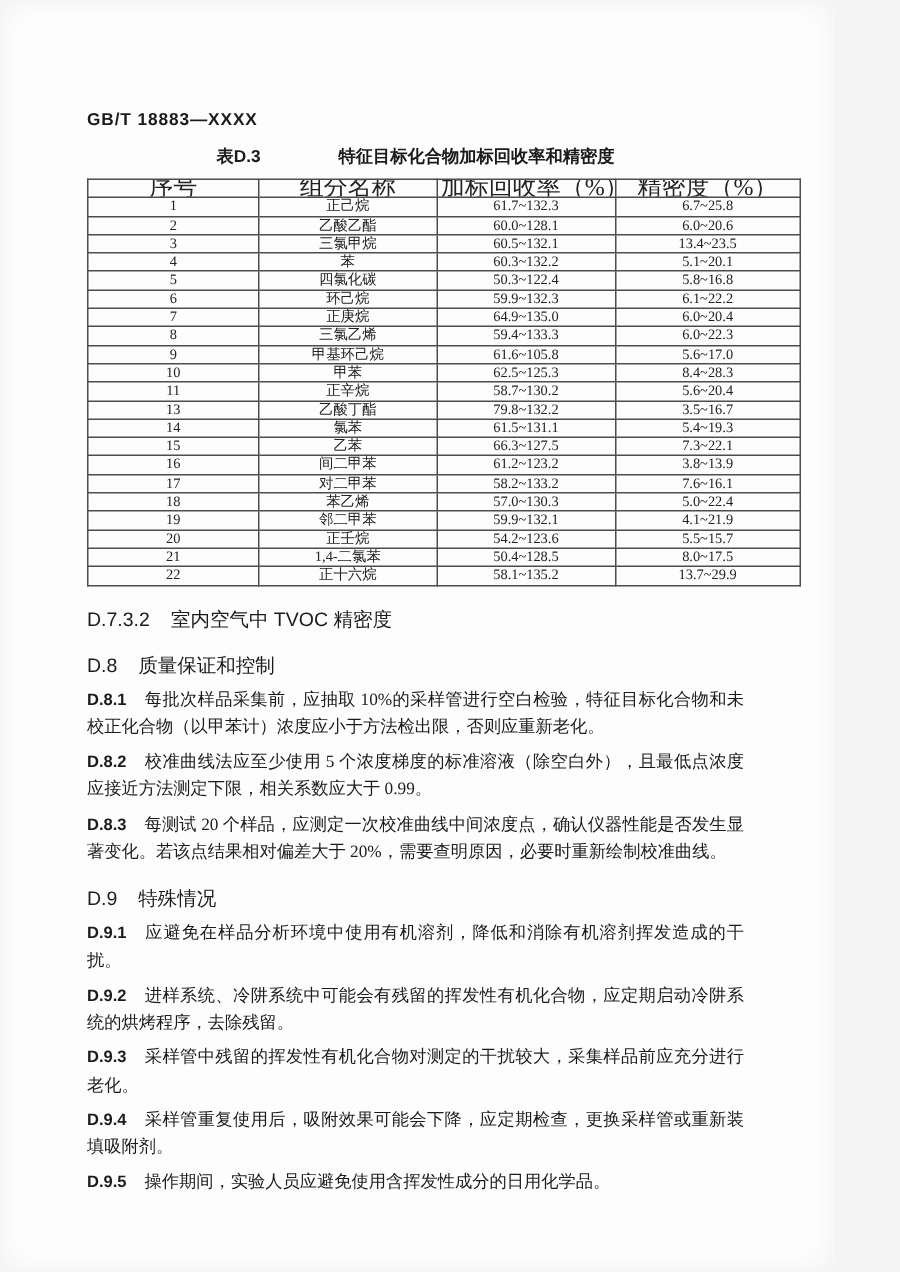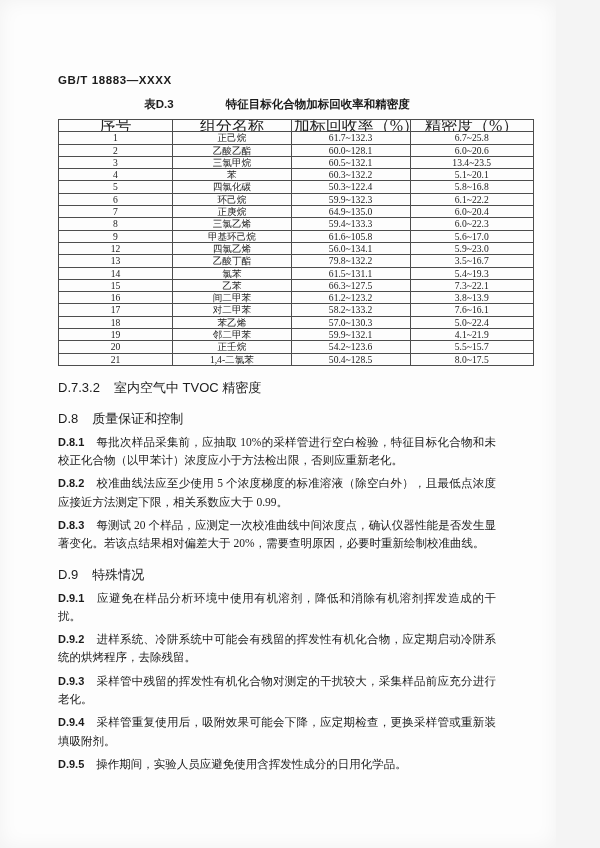--- a/index.html
+++ b/index.html
@@ -125,24 +125,30 @@
           <td>59.4~133.3</td>
           <td>6.0~22.3</td>
         </tr>
         <tr>
           <td>9</td>
           <td>甲基环己烷</td>
           <td>61.6~105.8</td>
           <td>5.6~17.0</td>
         </tr>
         <tr>
-          <td>12</td>
-          <td>四氯乙烯</td>
-          <td>56.0~134.1</td>
-          <td>5.9~23.0</td>
+          <td>10</td>
+          <td>甲苯</td>
+          <td>62.5~125.3</td>
+          <td>8.4~28.3</td>
+        </tr>
+        <tr>
+          <td>11</td>
+          <td>正辛烷</td>
+          <td>58.7~130.2</td>
+          <td>5.6~20.4</td>
         </tr>
         <tr>
           <td>13</td>
           <td>乙酸丁酯</td>
           <td>79.8~132.2</td>
           <td>3.5~16.7</td>
         </tr>
         <tr>
           <td>14</td>
           <td>氯苯</td>
@@ -183,20 +189,26 @@
           <td>20</td>
           <td>正壬烷</td>
           <td>54.2~123.6</td>
           <td>5.5~15.7</td>
         </tr>
         <tr>
           <td>21</td>
           <td>1,4-二氯苯</td>
           <td>50.4~128.5</td>
           <td>8.0~17.5</td>
+        </tr>
+        <tr>
+          <td>22</td>
+          <td>正十六烷</td>
+          <td>58.1~135.2</td>
+          <td>13.7~29.9</td>
         </tr>
       </tbody>
   </table>
 
   <h3 class="heading">
     <span class="h-num">D.7.3.2</span><span class="h-title">室内空气中 TVOC 精密度</span>
   </h3>
 
   <h3 class="heading">
     <span class="h-num">D.8</span><span class="h-title">质量保证和控制</span>

